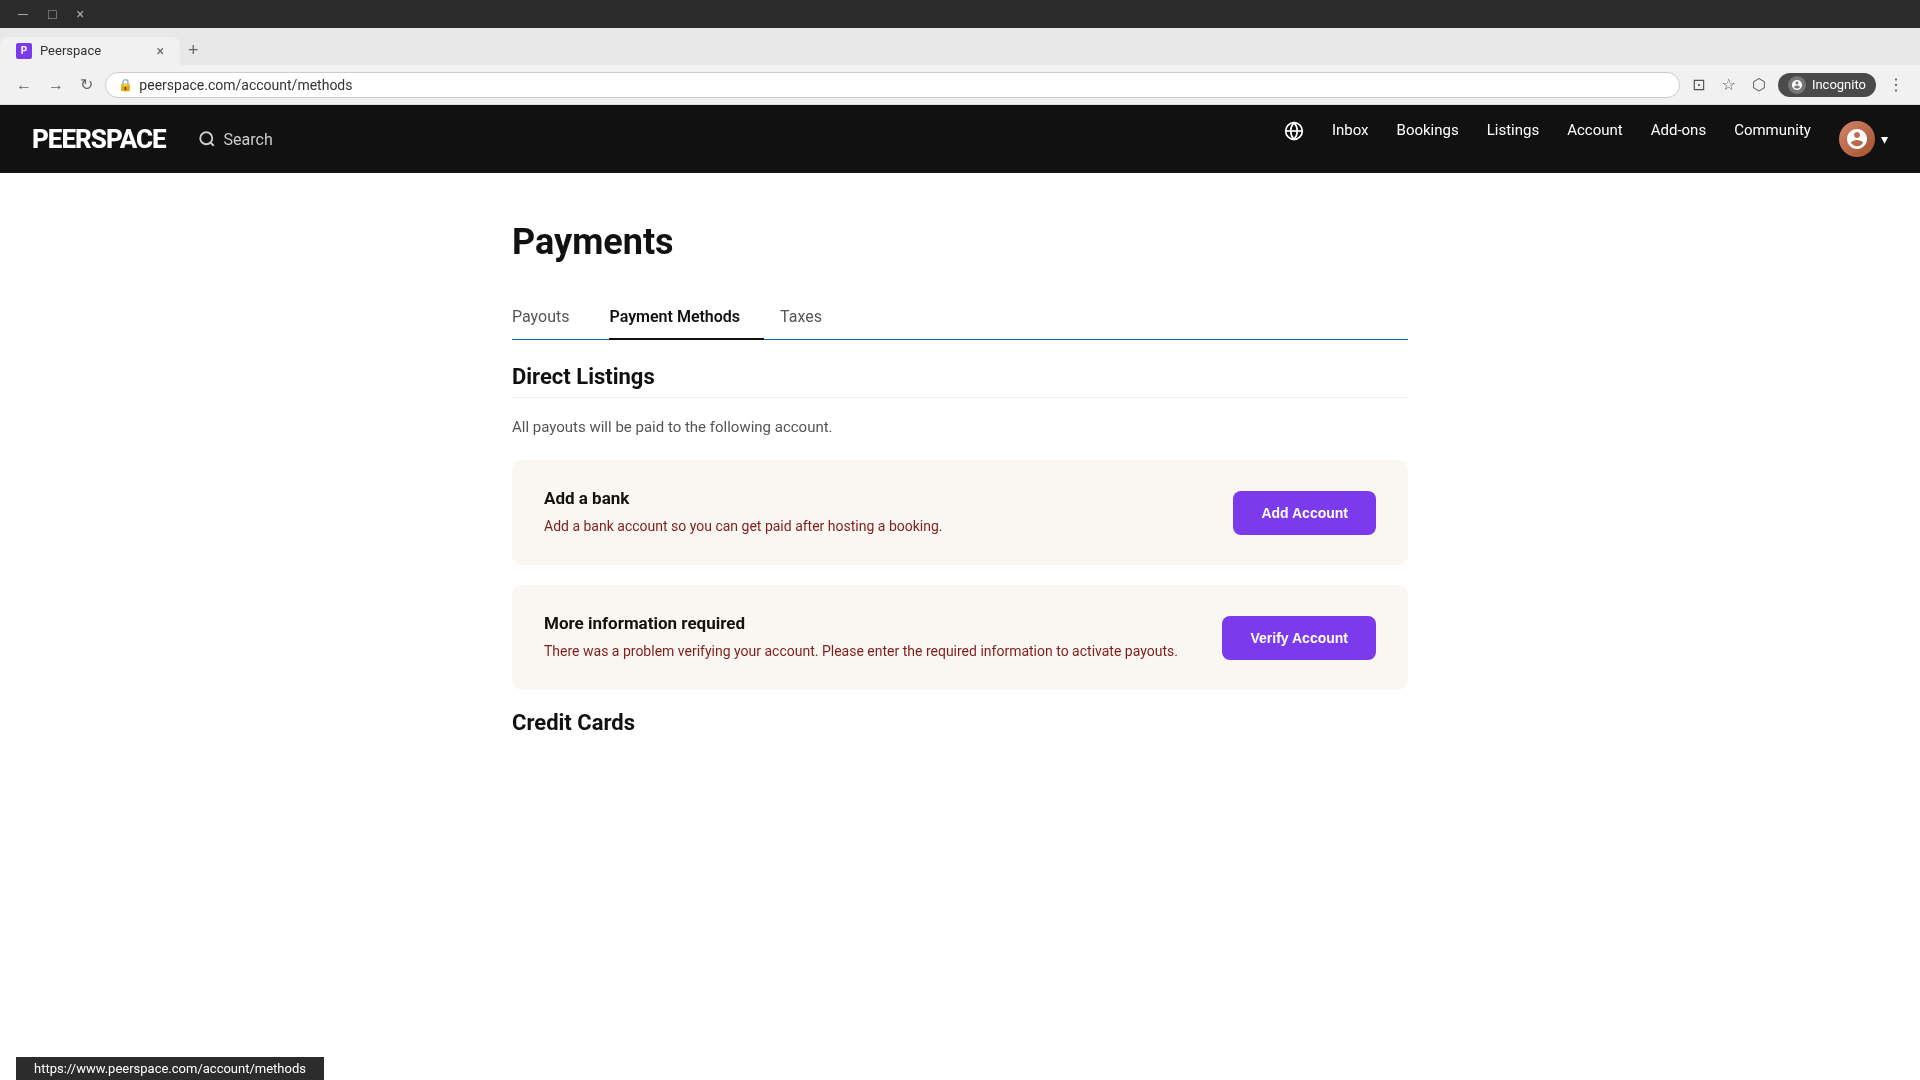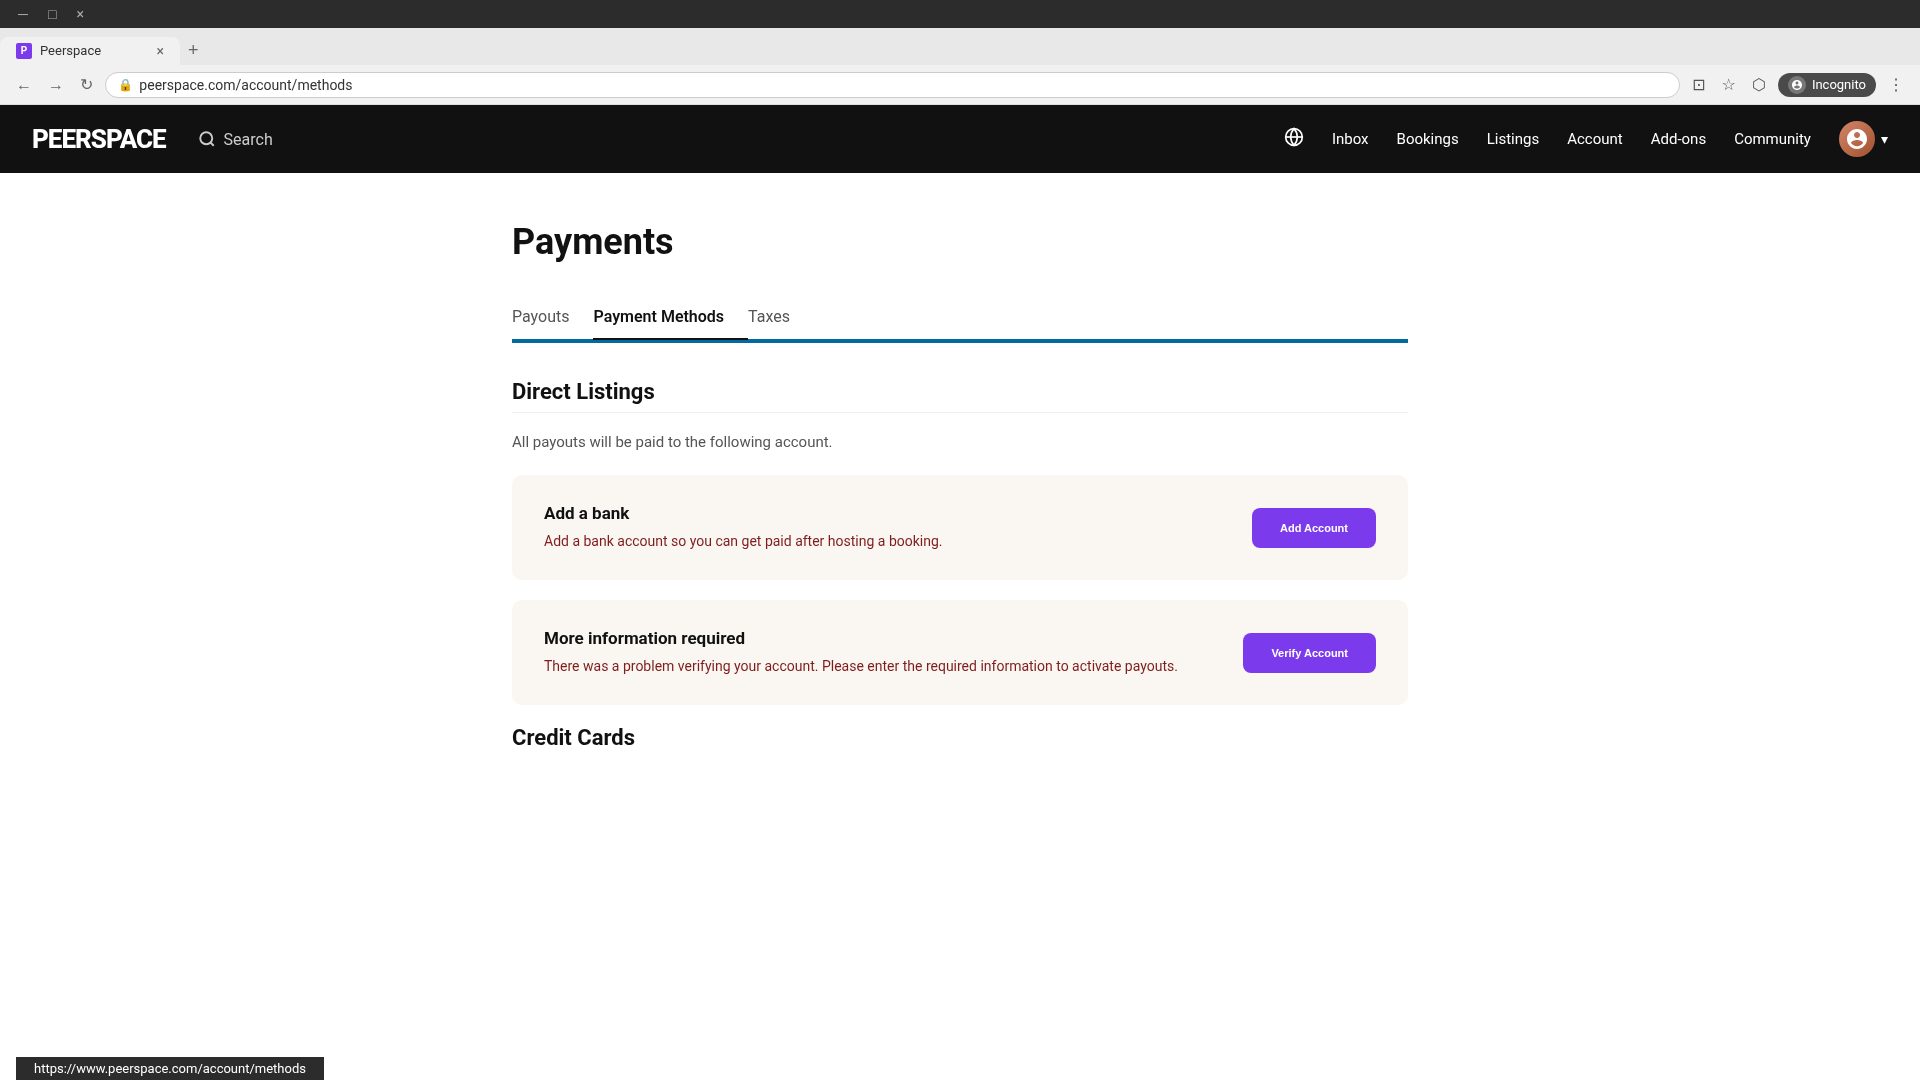--- a/index.html
+++ b/index.html
@@ -23,46 +23,46 @@
     .browser-action-btn { background: none; border: none; font-size: 16px; color: #555; cursor: pointer; padding: 4px; }
     .incognito-badge { display: flex; align-items: center; gap: 6px; background: #4a4a4a; color: white; border-radius: 20px; padding: 3px 10px; font-size: 13px; }
     .incognito-icon { width: 18px; height: 18px; border-radius: 50%; overflow: hidden; background: #888; }
 
     
     .site-header { background: #111; display: flex; align-items: center; padding: 0 32px; height: 68px; gap: 32px; }
     .logo { display: flex; align-items: center; }
     .logo-text { color: white; font-size: 26px; font-weight: 800; letter-spacing: -1px; }
     .header-search { display: flex; align-items: center; gap: 8px; color: #ccc; font-size: 16px; cursor: pointer; }
     .header-search svg { color: #ccc; }
-    .header-nav { margin-left: auto; display: flex; align-items: center; gap: 28px; }
+    .header-nav { margin-left: auto; display: flex; gap: 28px; }
     .header-nav a { color: #fff; text-decoration: none; font-size: 15px; cursor: pointer; }
     .globe-icon { color: #fff; cursor: pointer; }
     .user-menu { display: flex; align-items: center; gap: 6px; cursor: pointer; }
     .user-avatar { width: 36px; height: 36px; border-radius: 50%; background: linear-gradient(135deg, #c77, #a44); overflow: hidden; }
     .user-avatar-inner { width: 100%; height: 100%; display: flex; align-items: center; justify-content: center; font-size: 14px; color: white; }
     .chevron-down { color: #fff; font-size: 14px; }
 
     
     .main-content { max-width: 960px; margin: 0 auto; padding: 48px 32px; }
     .page-title { font-size: 36px; font-weight: 700; color: #111; margin-bottom: 32px; }
-    .tabs { display: flex; gap: 0; border-bottom: 4px solid #0369a1; margin-bottom: 36px; }
+    .tabs { display: flex; gap: 16px; border-bottom: 1px solid #0369a1; margin-bottom: 24px; }
     .tab-item { padding: 12px 24px 12px 0; font-size: 16px; color: #555; cursor: pointer; border-bottom: 2px solid transparent; margin-bottom: -1px; text-decoration: none; }
     .tab-item.active { color: #111; font-weight: 600; border-bottom: 2px solid #111; }
     .tab-item:first-child { padding-left: 0; }
 
     .section-title { font-size: 22px; font-weight: 700; color: #111; margin-bottom: 8px; }
     .section-divider { border: none; border-top: 1px solid #eee; margin-bottom: 20px; }
     .section-desc { font-size: 15px; color: #555; margin-bottom: 24px; }
 
     .card { background: #faf7f2; border-radius: 10px; padding: 28px 32px; margin-bottom: 20px; display: flex; align-items: center; justify-content: space-between; gap: 24px; }
     .card-content { flex: 1; }
     .card-title { font-size: 17px; font-weight: 700; color: #111; margin-bottom: 8px; }
     .card-desc { font-size: 14px; color: #7f1d1d; line-height: 1.5; }
 
-    .btn-purple { background: #7c3aed; color: white; border: none; border-radius: 8px; padding: 14px 28px; font-size: 11px; font-weight: 600; cursor: pointer; white-space: nowrap; }
+    .btn-purple { background: #7c3aed; color: white; border: none; border-radius: 8px; padding: 14px 28px; font-size: 14px; font-weight: 600; cursor: pointer; white-space: nowrap; }
 
     .credit-cards-title { font-size: 22px; font-weight: 700; color: #111; margin-top: 12px; }
 
     
     .status-bar { position: fixed; bottom: 0; left: 16px; background: #2c2c2c; color: #fff; font-size: 13px; padding: 4px 18px; }
 
     
     .window-bar { background: #2c2c2c; display: flex; align-items: center; justify-content: space-between; padding: 4px 12px; }
     .window-controls { display: flex; gap: 8px; }
     .window-control { color: #aaa; font-size: 14px; cursor: pointer; padding: 2px 6px; }

